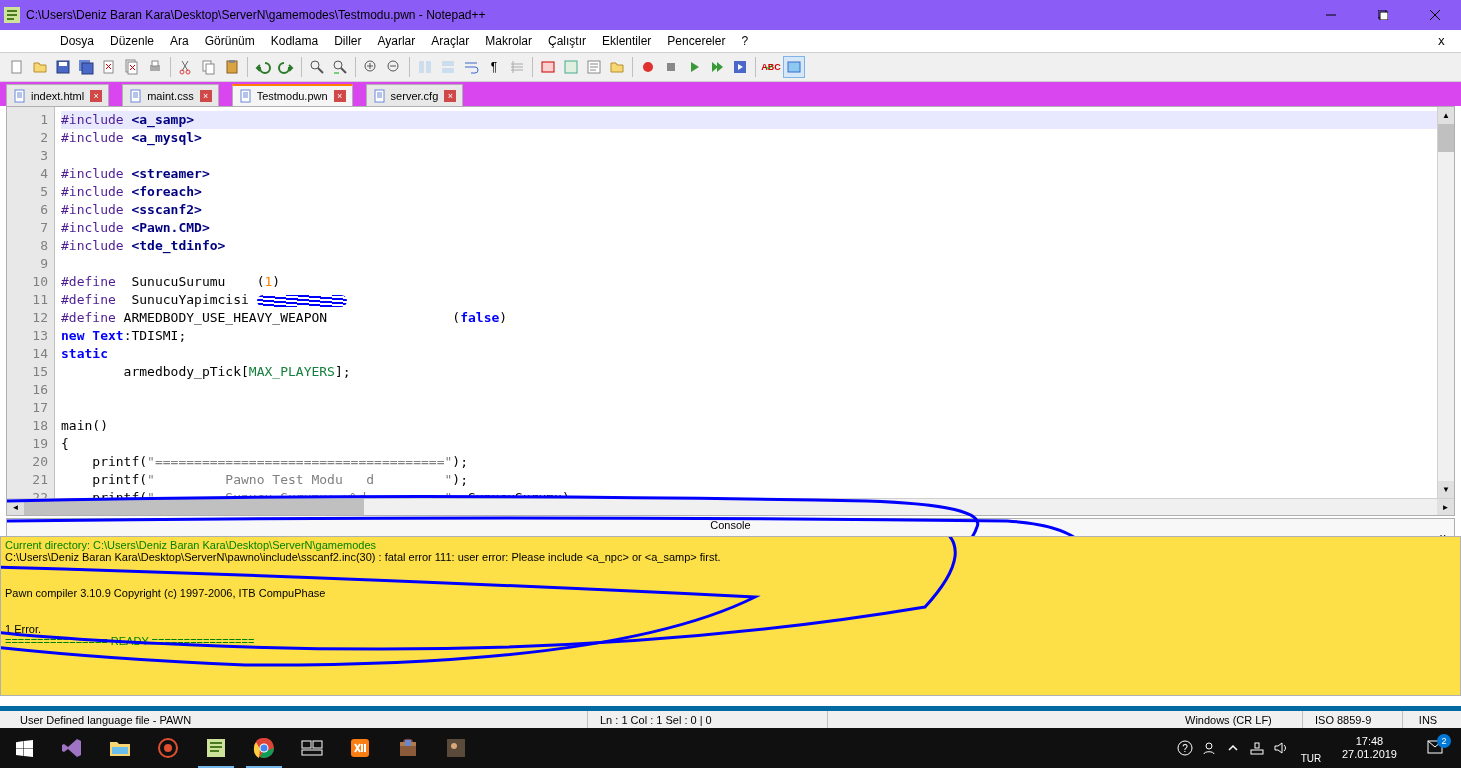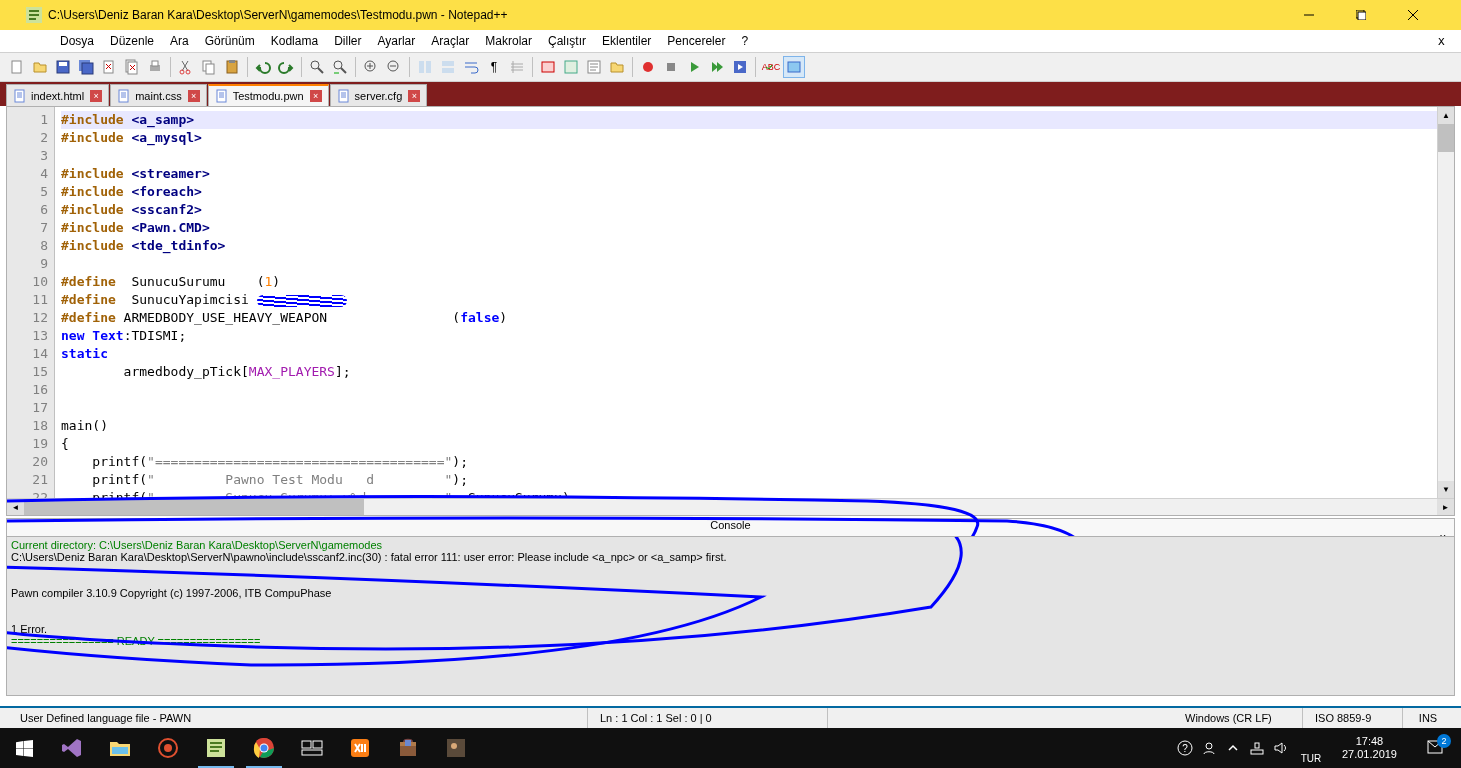--- a/index.html
+++ b/index.html
@@ -1,57 +1,57 @@
 <!DOCTYPE html>
 <html><head>
 <meta charset="utf-8">
 <style>
 * { margin:0; padding:0; box-sizing:border-box; }
 body { font-family:"Segoe UI",Tahoma,sans-serif; font-size:12px; background:#fff; overflow:hidden; width:1461px; height:768px; position:relative; }
-.titlebar { height:30px; display:flex; align-items:center; padding:0 26px; background:#fde047; }
+.titlebar { height:30px; display:flex; align-items:center; padding:0 4px; background:#8b5cf6; }
 .titlebar-icon { width:16px; height:16px; margin-right:6px; }
 .titlebar-text { flex:1; font-size:12px; color:#000; }
 .titlebar-btns { display:flex; gap:8px; }
 .titlebar-btn { width:44px; height:28px; display:flex; align-items:center; justify-content:center; cursor:pointer; }
 .menubar { height:22px; display:flex; align-items:center; padding:0 8px; background:#fff;margin-left:44px; }
 .menu-item { padding:2px 8px; cursor:pointer; font-size:12px; }
 .menubar-close { margin-left:auto; padding:0 8px; cursor:pointer; font-family:monospace; }
 .toolbar { height:30px; display:flex; align-items:center; padding:2px 6px; background:#f0f0f0; border-top:1px solid #d0d0d0; border-bottom:1px solid #d0d0d0; gap:1px; }
 .tool-btn { width:22px; height:22px; display:flex; align-items:center; justify-content:center; cursor:pointer; border:1px solid transparent; }
 .tool-sep { width:1px; height:20px; background:#c0c0c0; margin:0 3px; }
-.tabs { height:24px; display:flex; align-items:flex-end; padding:0 6px; background:#7f1d1d; gap:0; }
+.tabs { height:24px; display:flex; align-items:flex-end; padding:0 6px; background:#d946ef; gap:12px; }
 .tab { height:22px; display:flex; align-items:center; padding:0 6px; background:#e8e8e8; border:1px solid #b0b0b0; border-bottom:none; font-size:11px; cursor:pointer; gap:4px; margin-right:1px; }
 .tab.active { background:#f5f5f5; border-top:2px solid #ff8000;margin-top:16px; }
 .tab-icon { width:14px; height:14px; }
 .tab-close { width:12px; height:12px; background:#d04848; color:#fff; display:flex; align-items:center; justify-content:center; font-size:9px; cursor:pointer; margin-left:2px; }
 .editor-wrap { position:relative; height:410px; border:1px solid #b0b0b0; margin:0 6px; display:flex; flex-direction:column; }
 .editor-body { flex:1; display:flex; background:#fff; overflow:hidden; position:relative; }
 .gutter { width:48px; background:#e8e8e8; text-align:right; font-family:Consolas,monospace; font-size:13px; color:#808080; padding:4px 6px 4px 0; border-right:1px solid #c0c0c0; }
 .gutter div { height:18px; line-height:18px; }
 .code { flex:1; font-family:Consolas,monospace; font-size:13px; padding:4px 0 4px 6px; white-space:pre; position:relative; }
 .code-line { height:18px; line-height:18px; }
 .code-line.hl { background:#e8e8ff; }
-.kw { color:#a16207; font-weight:bold; }
+.kw { color:#4c1d95; font-weight:normal; }
 .kw2 { color:#000080; font-weight:bold; }
 .kw3 { color:#0000ff; font-weight:bold; }
-.hl2 { color:#a21caf; }
+.hl2 { color:#15803d; }
 .str { color:#808080; }
 .num { color:#ff8000; }
 .vscroll { width:17px; background:#f0f0f0; border-left:1px solid #d0d0d0; position:relative; }
 .vscroll-thumb { position:absolute; top:0; left:0; right:0; height:28px; background:#c0c0c0; }
 .vscroll-btn { position:absolute; left:0; right:0; height:17px; background:#e0e0e0; display:flex; align-items:center; justify-content:center; font-size:8px; }
 .hscroll { height:17px; background:#f0f0f0; border-top:1px solid #d0d0d0; display:flex; }
 .hscroll-btn { width:17px; background:#e0e0e0; display:flex; align-items:center; justify-content:center; font-size:8px; }
 .hscroll-track { flex:1; position:relative; }
 .hscroll-thumb { position:absolute; top:0; bottom:0; left:0; width:340px; background:#c0c0c0; }
 .console-head { height:18px; margin:2px 6px 0 6px; border:1px solid #b0b0b0; border-bottom:none; display:flex; align-items:center; padding:0 4px; font-size:11px; background:#f8f8f8;flex-direction:column; }
 .console-head-close { margin-left:auto; cursor:pointer; padding:0 4px; font-family:monospace; }
-.console { height:160px; margin:0 6px; border:1px solid #b0b0b0; background:#e5e5e5; font-family:"MS Sans Serif",sans-serif; font-size:11px; padding:2px 4px; position:relative; overflow:hidden; }
+.console { height:160px; margin:0 0; border:1px solid #b0b0b0; background:#fde047; font-family:"MS Sans Serif",sans-serif; font-size:11px; padding:2px 4px; position:relative; overflow:hidden; }
 .console .green { color:#008000; }
-.statusbar { position:absolute; bottom:40px; left:0; right:0; height:22px; background:#f0f0f0; border-top:2px solid #0369a1; display:flex; align-items:center; font-size:11px; padding:0 8px; gap:0; }
+.statusbar { position:absolute; bottom:40px; left:0; right:0; height:22px; background:#f0f0f0; border-top:5px solid #0369a1; display:flex; align-items:center; font-size:11px; padding:0 8px; gap:0; }
 .status-cell { padding:0 12px; border-right:1px solid #c0c0c0; height:100%; display:flex; align-items:center; }
 .status-cell:last-child { border-right:none; }
 .status-spacer { flex:1; }
 .taskbar { position:absolute; bottom:0; left:0; right:0; height:40px; background:#101010; display:flex; align-items:center; }
 .task-start { width:48px; height:40px; display:flex; align-items:center; justify-content:center; cursor:pointer; }
 .task-item { width:48px; height:40px; display:flex; align-items:center; justify-content:center; cursor:pointer; position:relative; }
 .task-underline { position:absolute; bottom:0; left:6px; right:6px; height:2px; background:#76b9ed; }
 .tray { margin-left:auto; display:flex; align-items:center; height:100%; padding-right:4px; gap:6px; }
 .tray-icon { width:18px; height:40px; display:flex; align-items:center; justify-content:center; color:#fff; cursor:pointer; }
 .tray-clock { color:#fff; font-size:11px; text-align:center; padding:0 10px; cursor:pointer; line-height:13px; }
@@ -277,21 +277,21 @@
         <path d="M8 3l6 5-6 5z" fill="#3a9a3a"></path>
       </svg>
     </div>
   <div class="tool-btn">
       <svg width="16" height="16">
         <rect x="2" y="2" width="12" height="12" fill="#4a68c8"></rect>
         <path d="M6 5l5 3-5 3z" fill="#fff"></path>
       </svg>
     </div>
   <div class="tool-sep"></div>
-  <div class="tool-btn" style="font-size:9px;font-weight:normal;color:#c00;">ABC<svg width="10" height="4" style="position:absolute;">
+  <div class="tool-btn" style="font-size:9px;font-weight:bold;color:#c00;">ABC<svg width="10" height="4" style="position:absolute;">
         <path d="M0 2l3 2 3-4" stroke="#0a0" fill="none"></path>
       </svg></div>
   <div class="tool-btn" style="border:1px solid #7eb4ea;background:#d6e8f8;">
       <svg width="16" height="16">
         <rect x="2" y="3" width="12" height="10" fill="#8cc8f0" stroke="#3a6aca"></rect>
       </svg>
     </div>
 </div>
 
 <div class="tabs" id="tabs">

